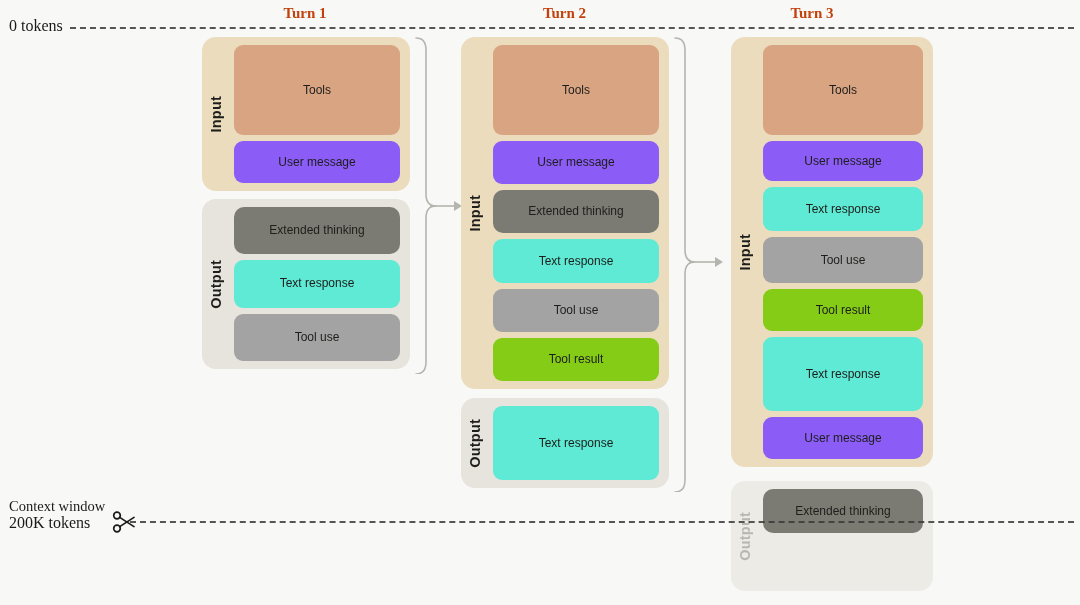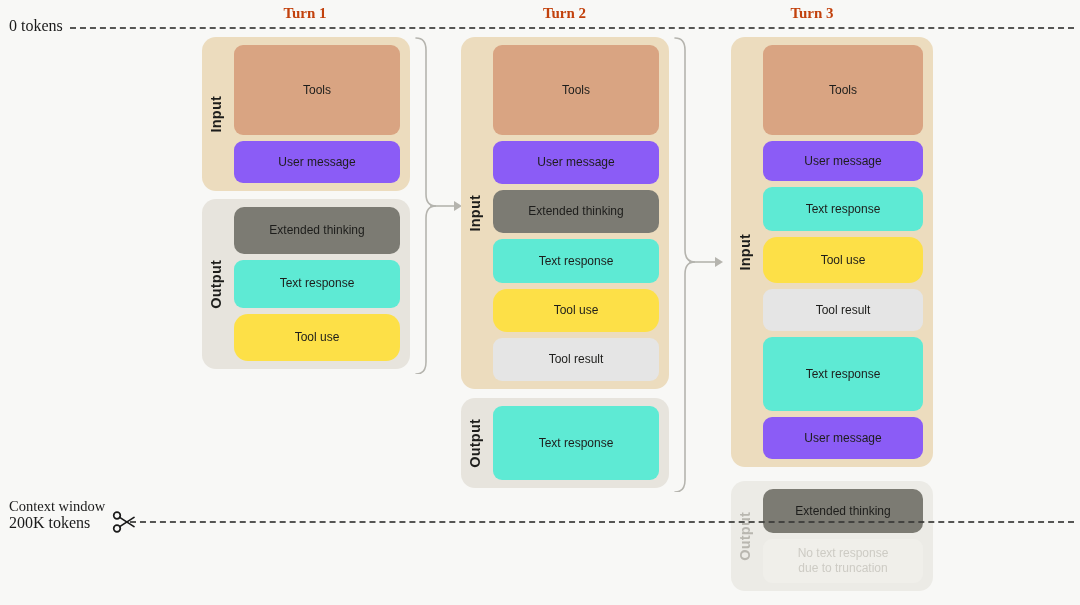--- a/index.html
+++ b/index.html
@@ -103,24 +103,24 @@
     align-items: center;
     justify-content: center;
     font-size: 12px;
     color: #1d1d1b;
     text-align: center;
     line-height: 1.25;
     box-sizing: border-box;
   }
   .block.tools        { background: #d9a482; }
   .block.user         { background: #8b5cf6; }
-  .block.toolresult   { background: #e5e5e5; }
+  .block.toolresult   { background: #84cc16; }
   .block.thinking     { background: #7c7b73; border-radius: 10px; }
   .block.text         { background: #5eead4; }
-  .block.tooluse      { background: #fde047; border-radius: 14px; }
+  .block.tooluse      { background: #a3a3a3; }
   .block.faded {
     background: #f0efea;
     color: #cdcbc4;
   }
 
   
   .connector { position: absolute; pointer-events: none; }
 </style>
 </head>
 <body>
@@ -198,22 +198,20 @@
       <div class="block toolresult" style="flex:0 0 42px;">Tool result</div>
       <div class="block text" style="flex:1 1 0;">Text response</div>
       <div class="block user" style="flex:0 0 42px;">User message</div>
     </div>
   </div>
 
   <div class="group ghost" style="left:731px; top:481px; width:202px; height:110px;">
     <div class="group-label">Output</div>
     <div class="blocks">
       <div class="block thinking" style="flex:0 0 44px;">Extended thinking</div>
-      <div class="block faded" style="flex:1 1 0; white-space:pre-line;">No text response
-due to truncation</div>
     </div>
   </div>
 </div>
 
 <div class="axis-label" id="ctx-title">Context window</div>
 <div class="axis-label" id="ctx-sub">200K tokens</div>
 
 <svg id="scissors-icon" viewBox="0 0 26 24">
   <g stroke="#1a1a1a" stroke-width="1.7" fill="none" stroke-linecap="round">
     <circle cx="5" cy="5.5" r="3.3"></circle>

